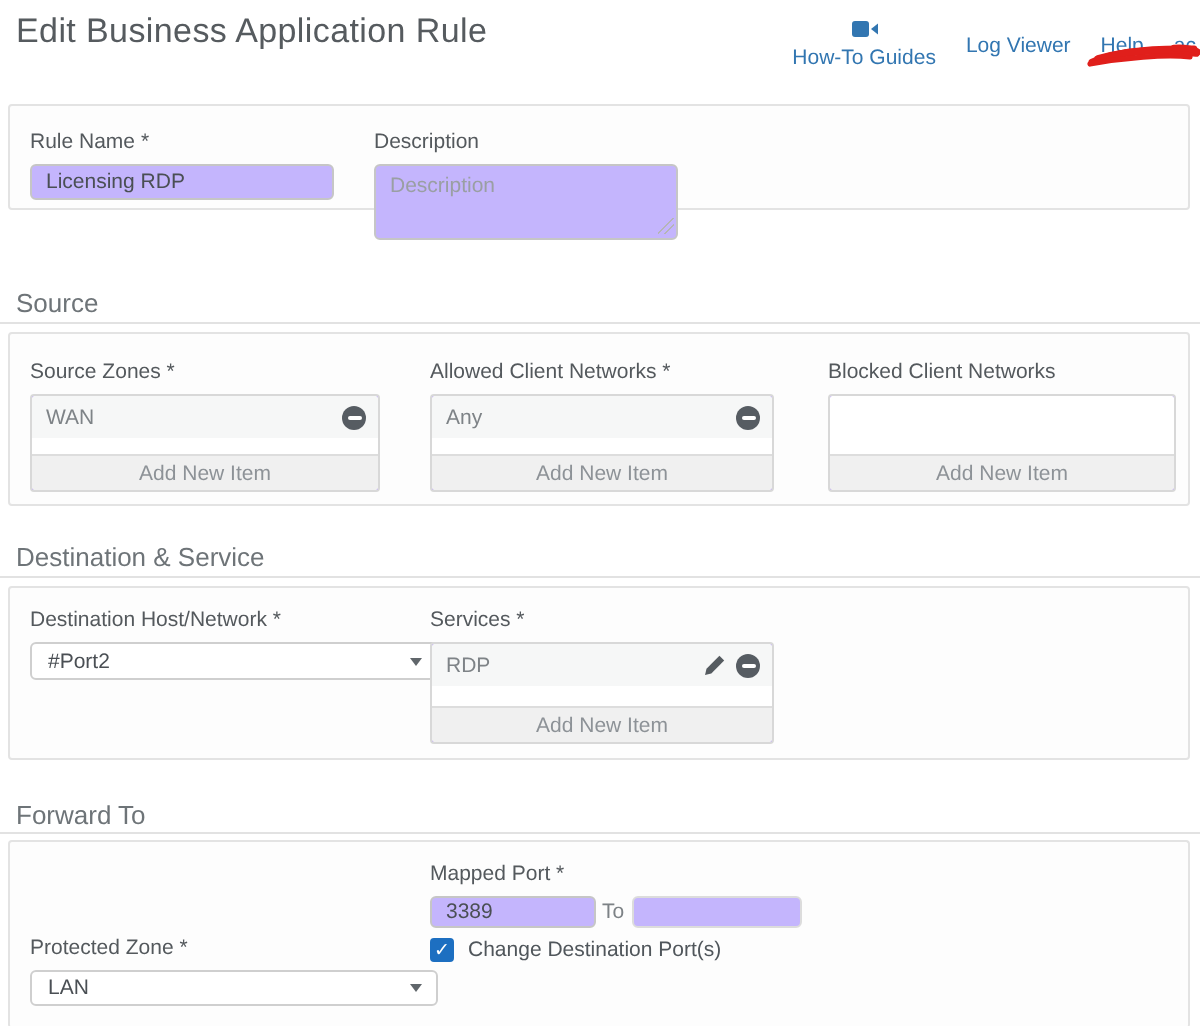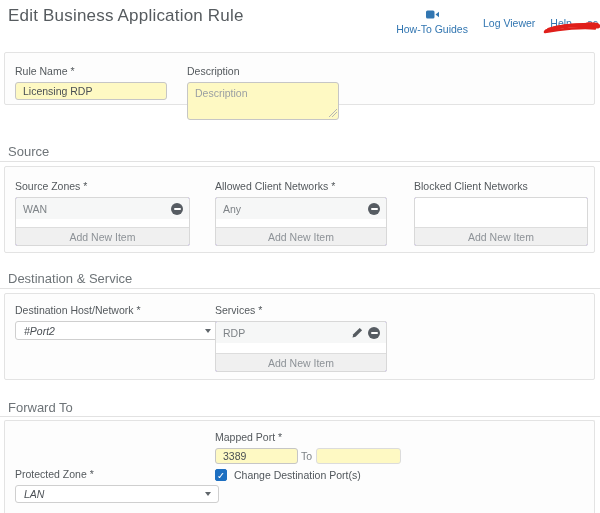--- a/index.html
+++ b/index.html
@@ -15,21 +15,21 @@
 
   
   .section-heading { position:absolute; left:8px; font-size:13px; color:#6e7478; font-weight:400; }
   .divider { position:absolute; left:0; right:0; height:0; border-top:1px solid #e2e2e2; }
 
   
   .panel { position:absolute; left:4px; width:591px; background:#fdfdfd; border:1px solid #e3e3e3; border-radius:2px; }
   .fgroup { position:absolute; }
   .field-label { display:block; font-size:10.5px; color:#54595d; margin-bottom:5px; white-space:nowrap; }
 
-  .text-input { display:block; font-family:inherit; font-size:10.5px; color:#4a4f54; border:1px solid #c6c6c6; border-radius:3px; padding:0 7px; height:18px; background:#fef9c3; outline:none; }
+  .text-input { display:block; font-family:inherit; font-size:10.5px; color:#4a4f54; border:1px solid #c6c6c6; border-radius:3px; padding:0 7px; height:18px; background:#c4b5fd; outline:none; }
   .text-input.light { border-color:#dcdcdc; }
   textarea.text-input { height:38px; width:152px; padding-top:4px; resize:none; }
   textarea.text-input::placeholder { color:#9a9fa3; }
   .ta-wrap { position:relative; display:inline-block; }
   .resize-grip { position:absolute; right:2px; bottom:3px; width:8px; height:8px; cursor:nwse-resize;
     background-image:linear-gradient(135deg, transparent 0 45%, #b5b5b5 45% 52%, transparent 52% 68%, #b5b5b5 68% 75%, transparent 75%); }
 
   
   .listbox { width:175px; border:1px solid #d8d8d8; border-radius:2px; background:#8b5cf6; overflow:hidden; }
   .lb-item { height:21px; background:#f6f7f7; display:flex; align-items:center; padding:0 6px 0 7px; font-size:10.5px; color:#7e8387; }
@@ -37,21 +37,21 @@
   .lb-spacer { height:8px; background:#fff; }
   .lb-spacer.tall { height:29px; }
   .lb-add { height:18px; background:#f0f0f0; border-top:1px solid #dddddd; display:flex; align-items:center; justify-content:center; font-size:10.5px; color:#8d9297; cursor:pointer; }
 
   .minus-icon { width:12px; height:12px; border-radius:50%; background:#565c62; position:relative; display:inline-block; cursor:pointer; flex:0 0 auto; }
   .minus-icon::after { content:""; position:absolute; left:2.5px; right:2.5px; top:5px; height:2px; background:#fff; border-radius:1px; }
   .pencil-icon { width:12px; height:12px; display:inline-block; margin-right:5px; cursor:pointer; flex:0 0 auto; }
   .pencil-icon svg { display:block; }
 
   
-  .dropdown { position:relative; width:204px; height:19px; border:1px solid #cfcfcf; border-radius:3px; background:#fff; display:flex; align-items:center; padding:0 18px 0 8px; font-size:10.5px; color:#4a4f54; cursor:pointer;font-style:italic; }
+  .dropdown { position:relative; width:204px; height:19px; border:1px solid #cfcfcf; border-radius:3px; background:#fff; display:flex; align-items:center; padding:0 18px 0 8px; font-size:10.5px; color:#4a4f54; cursor:pointer; }
   .caret { position:absolute; right:7px; top:50%; margin-top:-2px; width:0; height:0; border-left:3.5px solid transparent; border-right:3.5px solid transparent; border-top:4.5px solid #60666b; }
 
   
   .port-row { display:flex; align-items:center; }
   .to-label { font-size:10.5px; color:#7d8286; margin:0 4px 0 3px; }
 
   
   .cb-row { display:flex; align-items:center; cursor:pointer; }
   .checkbox { width:12px; height:12px; border-radius:2px; background:#1d6fc1; border:1px solid #1d6fc1; color:#fff; font-size:9.5px; line-height:11px; text-align:center; font-weight:bold; }
   .cb-label { margin-left:7px; font-size:10.5px; color:#50565b; }

